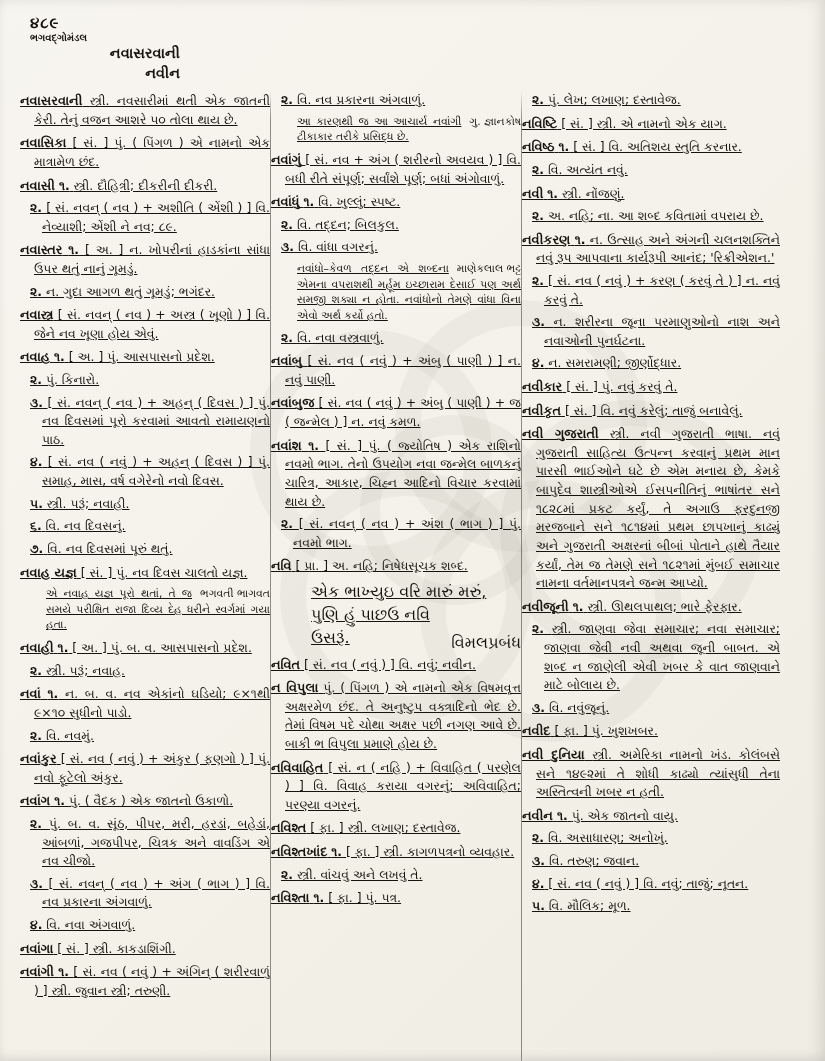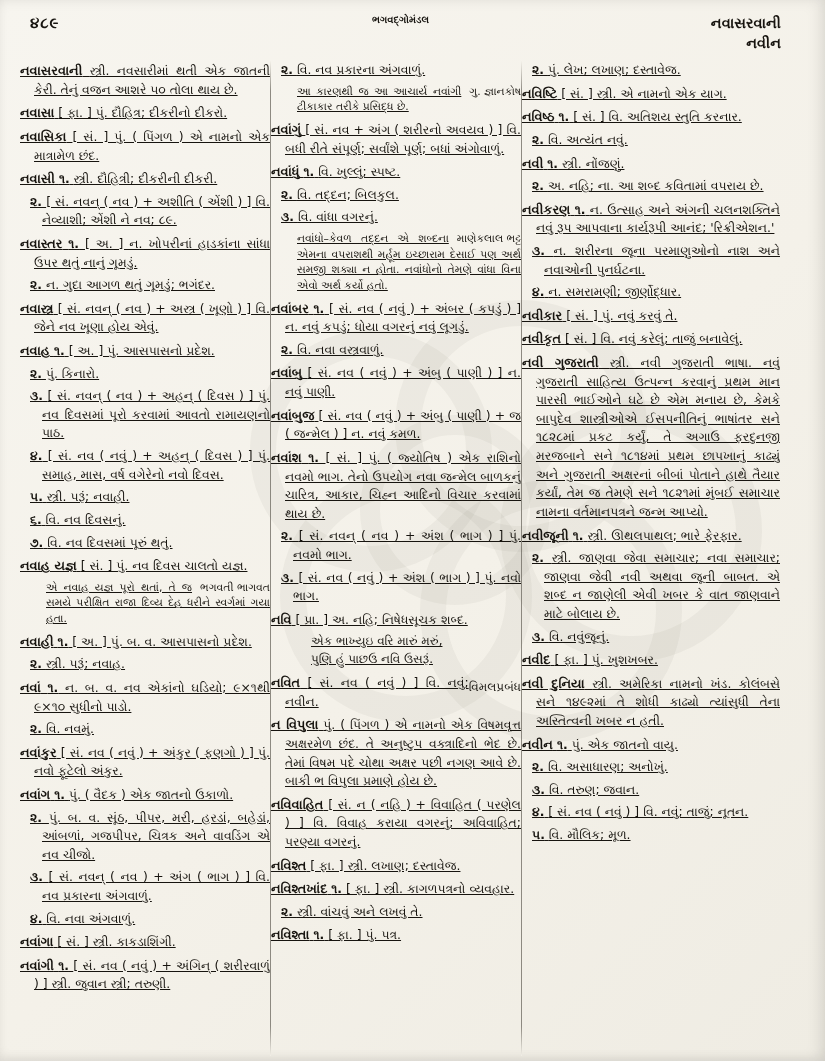--- a/index.html
+++ b/index.html
@@ -21,22 +21,22 @@
   .wm.w1{width:190px;height:190px;left:250px;top:330px;}
   .wm.w2{width:200px;height:200px;left:395px;top:300px;}
   .wm.w3{width:210px;height:210px;left:500px;top:400px;}
   .wm.w4{width:200px;height:200px;left:280px;top:470px;}
   .wm.w5{width:210px;height:210px;left:420px;top:480px;}
   .wm.w6{width:150px;height:150px;left:360px;top:415px;border-width:20px;}
 
   .header{
     position:relative;
     display:flex;justify-content:space-between;align-items:flex-start;
-    padding:14px 44px 2px 30px;
-    font-size:15px;font-weight:bold;
+    padding:14px 20px 2px 30px;
+    font-size:15px;font-weight:bold;flex-direction:column;
   }
   .header .pgno{width:140px;text-align:left;letter-spacing:1px;}
   .header .title{flex:1;text-align:center;font-size:10px;}
   .header .guide{width:150px;text-align:right;line-height:1.35;font-size:14.5px;}
   .guide .gw2{display:block;}
 
   .cols{
     position:relative;
     display:grid;
     grid-template-columns:250px 1px 250px 1px 258px;
@@ -59,21 +59,21 @@
   .entry{padding-left:14px;text-indent:-14px;}
   .entry .head{font-weight:bold;font-size:12.9px;}
   .sense{padding-left:22px;text-indent:-12px;}
   .num{font-weight:bold;}
   .cite{
     font-size:10.8px;line-height:1.45;
     padding-left:26px;margin:1px 0 5px 0;
     text-align:justify;
   }
   .cite .src{float:right;padding-left:8px;}
-  .verse{font-size:12px;line-height:1.45;padding-left:40px;margin:1px 0 5px 0;text-align:left;}
+  .verse{font-size:16px;line-height:1.45;padding-left:40px;margin:1px 0 5px 0;text-align:left;}
   .verse .src{float:right;margin-top:28px;}
 </style>
 </head>
 <body>
 
 <div class="page">
   <div class="wm w1"></div>
   <div class="wm w2"></div>
   <div class="wm w3"></div>
   <div class="wm w4"></div>
@@ -85,21 +85,20 @@
     <div class="title">ભગવદ્ગોમંડલ</div>
     <div class="guide">
       <span class="gw1">નવાસરવાની</span>
       <span class="gw2">નવીન</span>
     </div>
   </div>
 
   <div class="cols">
     <div class="col" id="col0">
         <div class="blk entry"><span class="head">નવાસરવાની</span> <span>સ્ત્રી. નવસારીમાં થતી એક જાતની કેરી. તેનું વજન આશરે ૫૦ તોલા થાય છે.</span></div>
-        <div class="blk entry"><span class="head">નવાસા</span> <span>[ ફા. ] પું. દૌહિત્ર; દીકરીનો દીકરો.</span></div>
         <div class="blk entry"><span class="head">નવાસિકા</span> <span>[ સં. ] પું. ( પિંગળ ) એ નામનો એક માત્રામેળ છંદ.</span></div>
         <div class="blk entry"><span class="head">નવાસી</span> <span class="num">૧.</span> <span>સ્ત્રી. દૌહિત્રી; દીકરીની દીકરી.</span></div>
         <div class="blk sense"><span class="num">૨.</span> <span>[ સં. નવન્ ( નવ ) + અશીતિ ( એંશી ) ] વિ. નેવ્યાશી; એંશી ને નવ; ૮૯.</span></div>
         <div class="blk entry"><span class="head">નવાસ્તર</span> <span class="num">૧.</span> <span>[ અ. ] ન. ખોપરીનાં હાડકાંના સાંધા ઉપર થતું નાનું ગૂમડું.</span></div>
         <div class="blk sense"><span class="num">૨.</span> <span>ન. ગુદા આગળ થતું ગૂમડું; ભગંદર.</span></div>
         <div class="blk entry"><span class="head">નવાસ્ત્ર</span> <span>[ સં. નવન્ ( નવ ) + અસ્ત્ર ( ખૂણો ) ] વિ. જેને નવ ખૂણા હોય એવું.</span></div>
         <div class="blk entry"><span class="head">નવાહ</span> <span class="num">૧.</span> <span>[ અ. ] પું. આસપાસનો પ્રદેશ.</span></div>
         <div class="blk sense"><span class="num">૨.</span> <span>પું. કિનારો.</span></div>
         <div class="blk sense"><span class="num">૩.</span> <span>[ સં. નવન્ ( નવ ) + અહન્ ( દિવસ ) ] પું. નવ દિવસમાં પૂરો કરવામાં આવતો રામાયણનો પાઠ.</span></div>
         <div class="blk sense"><span class="num">૪.</span> <span>[ સં. નવ ( નવું ) + અહન્ ( દિવસ ) ] પું. સમાહ, માસ, વર્ષ વગેરેનો નવો દિવસ.</span></div>
@@ -122,27 +121,25 @@
       </div>
     <div class="divider"></div>
     <div class="col" id="col1">
         <div class="blk sense"><span class="num">૨.</span> <span>વિ. નવ પ્રકારના અંગવાળું.</span></div>
         <div class="cite"><span class="src">ગુ. જ્ઞાનકોષ</span><span>આ કારણથી જ આ આચાર્ય નવાંગી ટીકાકાર તરીકે પ્રસિદ્ધ છે.</span></div>
         <div class="blk entry"><span class="head">નવાંગું</span> <span>[ સં. નવ + અંગ ( શરીરનો અવયવ ) ] વિ. બધી રીતે સંપૂર્ણ; સર્વાંશે પૂર્ણ; બધાં અંગોવાળું.</span></div>
         <div class="blk entry"><span class="head">નવાંધું</span> <span class="num">૧.</span> <span>વિ. ખુલ્લું; સ્પષ્ટ.</span></div>
         <div class="blk sense"><span class="num">૨.</span> <span>વિ. તદ્દન; બિલકુલ.</span></div>
         <div class="blk sense"><span class="num">૩.</span> <span>વિ. વાંધા વગરનું.</span></div>
         <div class="cite"><span class="src">માણેકલાલ ભટ્ટ</span><span>નવાંધો–કેવળ તદ્દન એ શબ્દના એમના વપરાશથી મર્હૂમ ઇચ્છારામ દેસાઈ પણ અર્થ સમજી શક્યા ન હોતા. નવાંધોનો તેમણે વાંધા વિના એવો અર્થ કર્યો હતો.</span></div>
-        <div class="blk entry"><span class="head">નવાંબર</span> <span class="num">૧.</span> <span>[ સં. નવ ( નવું ) + અંબર ( કપડું ) ] ન. નવું કપડું; ધોયા વગરનું નવું લૂગડું.</span></div>
         <div class="blk sense"><span class="num">૨.</span> <span>વિ. નવા વસ્ત્રવાળું.</span></div>
         <div class="blk entry"><span class="head">નવાંબુ</span> <span>[ સં. નવ ( નવું ) + અંબુ ( પાણી ) ] ન. નવું પાણી.</span></div>
         <div class="blk entry"><span class="head">નવાંબુજ</span> <span>[ સં. નવ ( નવું ) + અંબુ ( પાણી ) + જ ( જન્મેલ ) ] ન. નવું કમળ.</span></div>
         <div class="blk entry"><span class="head">નવાંશ</span> <span class="num">૧.</span> <span>[ સં. ] પું. ( જ્યોતિષ ) એક રાશિનો નવમો ભાગ. તેનો ઉપયોગ નવા જન્મેલ બાળકનું ચારિત્ર, આકાર, ચિહ્ન આદિનો વિચાર કરવામાં થાય છે.</span></div>
         <div class="blk sense"><span class="num">૨.</span> <span>[ સં. નવન્ ( નવ ) + અંશ ( ભાગ ) ] પું. નવમો ભાગ.</span></div>
-        <div class="blk sense"><span class="num">૩.</span> <span>[ સં. નવ ( નવું ) + અંશ ( ભાગ ) ] પું. નવો ભાગ.</span></div>
         <div class="blk entry"><span class="head">નવિ</span> <span>[ પ્રા. ] અ. નહિ; નિષેધસૂચક શબ્દ.</span></div>
         <div class="verse">
           <div><span>એક ભાખ્યુઇ વરિ મારું મરું,</span></div>
           <div><span class="src">વિમલપ્રબંધ</span><span>પુણિ હું પાછઉ નવિ ઉસરૂં.</span></div>
         </div>
         <div class="blk entry"><span class="head">નવિત</span> <span>[ સં. નવ ( નવું ) ] વિ. નવું; નવીન.</span></div>
         <div class="blk entry"><span class="head">ન વિપુલા</span> <span>પું. ( પિંગળ ) એ નામનો એક વિષમવૃત્ત અક્ષરમેળ છંદ. તે અનુષ્ટુપ વક્ત્રાદિનો ભેદ છે. તેમાં વિષમ પદે ચોથા અક્ષર પછી નગણ આવે છે. બાકી ભ વિપુલા પ્રમાણે હોય છે.</span></div>
         <div class="blk entry"><span class="head">નવિવાહિત</span> <span>[ સં. ન ( નહિ ) + વિવાહિત ( પરણેલ ) ] વિ. વિવાહ કરાયા વગરનું; અવિવાહિત; પરણ્યા વગરનું.</span></div>
         <div class="blk entry"><span class="head">નવિશ્ત</span> <span>[ ફા. ] સ્ત્રી. લખાણ; દસ્તાવેજ.</span></div>
         <div class="blk entry"><span class="head">નવિશ્તખાંદ</span> <span class="num">૧.</span> <span>[ ફા. ] સ્ત્રી. કાગળપત્રનો વ્યવહાર.</span></div>
@@ -151,20 +148,21 @@
       </div>
     <div class="divider"></div>
     <div class="col" id="col2">
         <div class="blk sense"><span class="num">૨.</span> <span>પું. લેખ; લખાણ; દસ્તાવેજ.</span></div>
         <div class="blk entry"><span class="head">નવિષ્ટિ</span> <span>[ સં. ] સ્ત્રી. એ નામનો એક યાગ.</span></div>
         <div class="blk entry"><span class="head">નવિષ્ઠ</span> <span class="num">૧.</span> <span>[ સં. ] વિ. અતિશય સ્તુતિ કરનાર.</span></div>
         <div class="blk sense"><span class="num">૨.</span> <span>વિ. અત્યંત નવું.</span></div>
         <div class="blk entry"><span class="head">નવી</span> <span class="num">૧.</span> <span>સ્ત્રી. નોંજણું.</span></div>
         <div class="blk sense"><span class="num">૨.</span> <span>અ. નહિ; ના. આ શબ્દ કવિતામાં વપરાય છે.</span></div>
         <div class="blk entry"><span class="head">નવીકરણ</span> <span class="num">૧.</span> <span>ન. ઉત્સાહ અને અંગની ચલનશક્તિને નવું રૂપ આપવાના કાર્યરૂપી આનંદ; 'રિક્રીએશન.'</span></div>
+        <div class="blk sense"><span class="num">૨.</span> <span>[ સં. નવ ( નવું ) + કરણ ( કરવું તે ) ] ન. નવું કરવું તે.</span></div>
         <div class="blk sense"><span class="num">૩.</span> <span>ન. શરીરના જૂના પરમાણુઓનો નાશ અને નવાઓની પુનર્ઘટના.</span></div>
         <div class="blk sense"><span class="num">૪.</span> <span>ન. સમરામણી; જીર્ણોદ્ધાર.</span></div>
         <div class="blk entry"><span class="head">નવીકાર</span> <span>[ સં. ] પું. નવું કરવું તે.</span></div>
         <div class="blk entry"><span class="head">નવીકૃત</span> <span>[ સં. ] વિ. નવું કરેલું; તાજું બનાવેલું.</span></div>
         <div class="blk entry"><span class="head">નવી ગુજરાતી</span> <span>સ્ત્રી. નવી ગુજરાતી ભાષા. નવું ગુજરાતી સાહિત્ય ઉત્પન્ન કરવાનું પ્રથમ માન પારસી ભાઈઓને ઘટે છે એમ મનાય છે, કેમકે બાપુદેવ શાસ્ત્રીઓએ ઈસપનીતિનું ભાષાંતર સને ૧૮૨૮માં પ્રકટ કર્યું, તે અગાઉ ફરદુનજી મરજબાને સને ૧૮૧૪માં પ્રથમ છાપખાનું કાઢ્યું અને ગુજરાતી અક્ષરનાં બીબાં પોતાને હાથે તૈયાર કર્યાં, તેમ જ તેમણે સને ૧૮૨૧માં મુંબઈ સમાચાર નામના વર્તમાનપત્રને જન્મ આપ્યો.</span></div>
         <div class="blk entry"><span class="head">નવીજૂની</span> <span class="num">૧.</span> <span>સ્ત્રી. ઊથલપાથલ; ભારે ફેરફાર.</span></div>
         <div class="blk sense"><span class="num">૨.</span> <span>સ્ત્રી. જાણવા જેવા સમાચાર; નવા સમાચાર; જાણવા જેવી નવી અથવા જૂની બાબત. એ શબ્દ ન જાણેલી એવી ખબર કે વાત જાણવાને માટે બોલાય છે.</span></div>
         <div class="blk sense"><span class="num">૩.</span> <span>વિ. નવુંજૂનું.</span></div>
         <div class="blk entry"><span class="head">નવીદ</span> <span>[ ફા. ] પું. ખુશખબર.</span></div>
         <div class="blk entry"><span class="head">નવી દુનિયા</span> <span>સ્ત્રી. અમેરિકા નામનો ખંડ. કોલંબસે સને ૧૪૯૨માં તે શોધી કાઢ્યો ત્યાંસુધી તેના અસ્તિત્વની ખબર ન હતી.</span></div>

